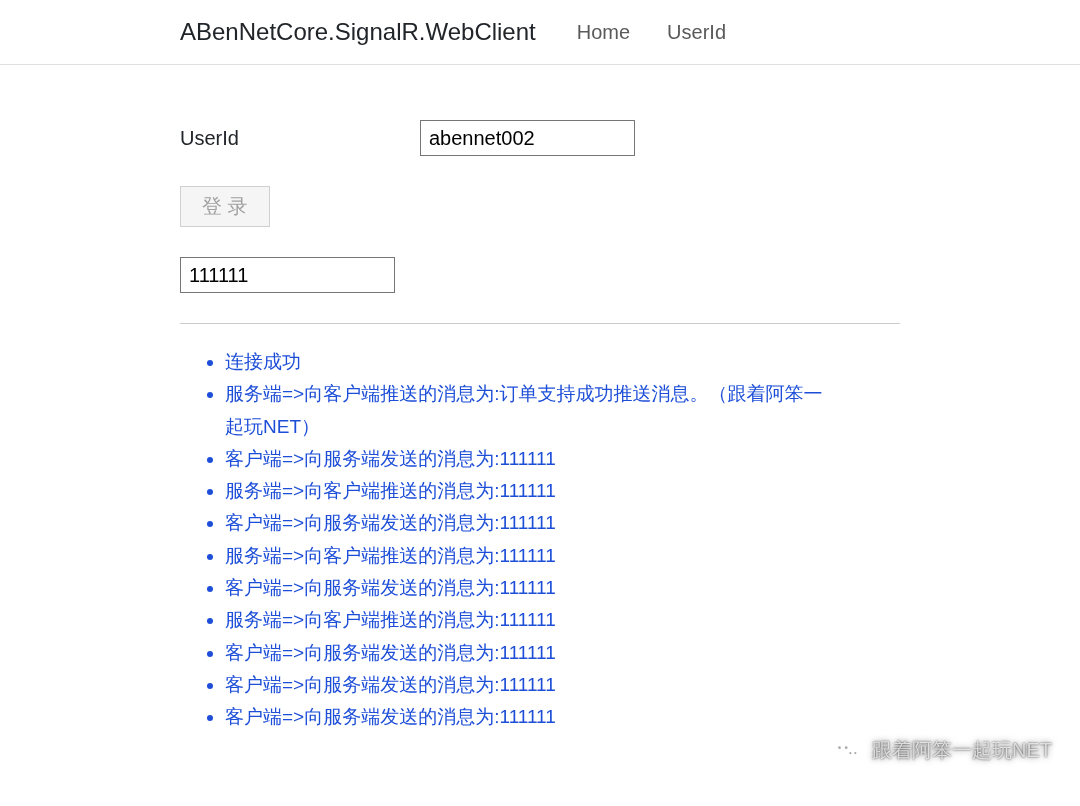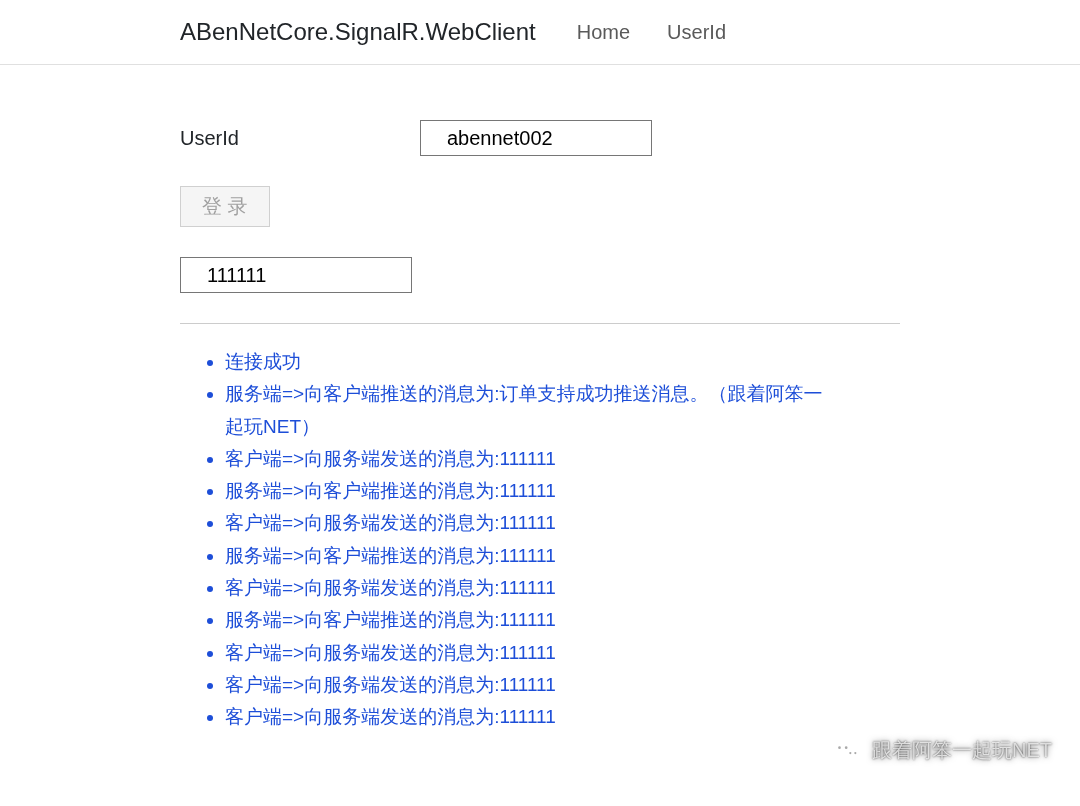--- a/index.html
+++ b/index.html
@@ -41,23 +41,23 @@
       display: flex;
       align-items: center;
       margin-bottom: 30px;
     }
     .form-label {
       width: 240px;
       font-size: 20px;
       color: #212529;
     }
     .form-input {
-      width: 232px;
+      width: 215px;
       height: 36px;
-      padding: 5px 26px;
+      padding: 5px 8px;
       font-size: 20px;
       border: 1px solid #767676;
       outline: none;
     }
     .btn {
       padding: 6px 21px;
       font-size: 20px;
       border: 1px solid #adadad;
       background: #efefef;
       cursor: pointer;

